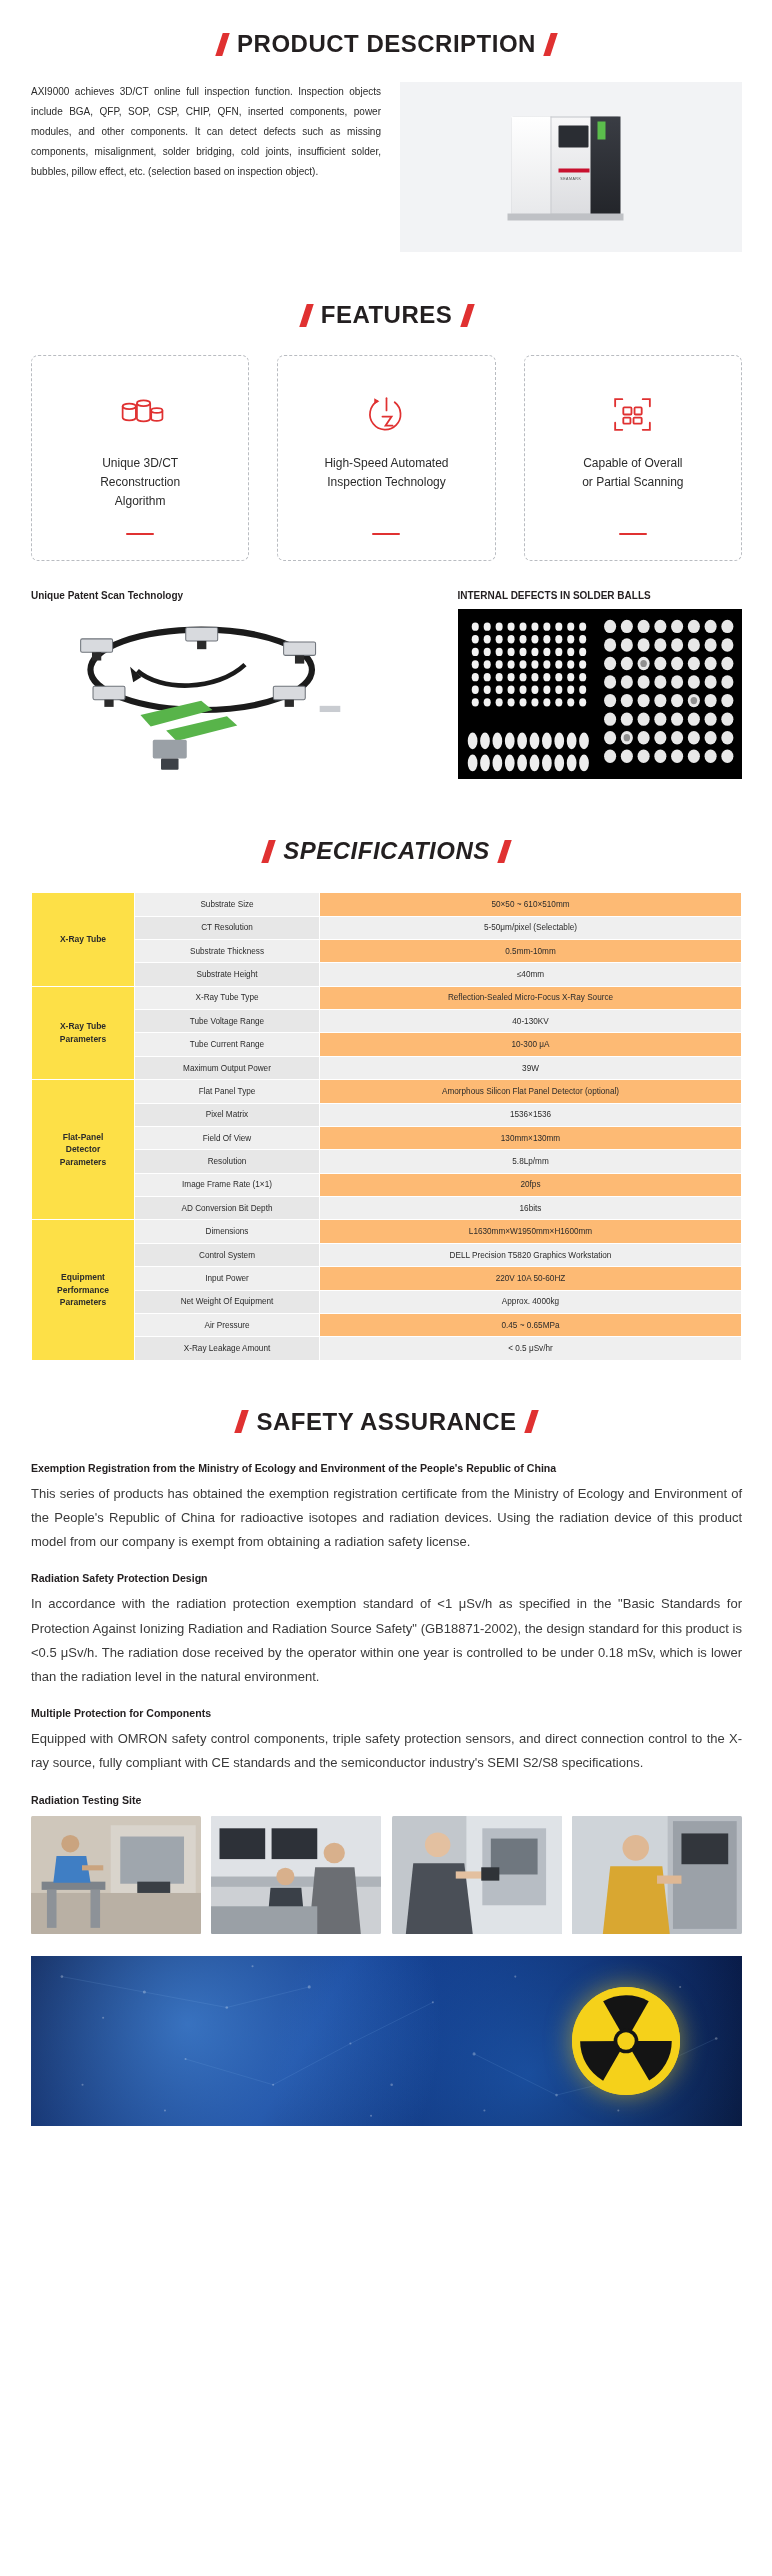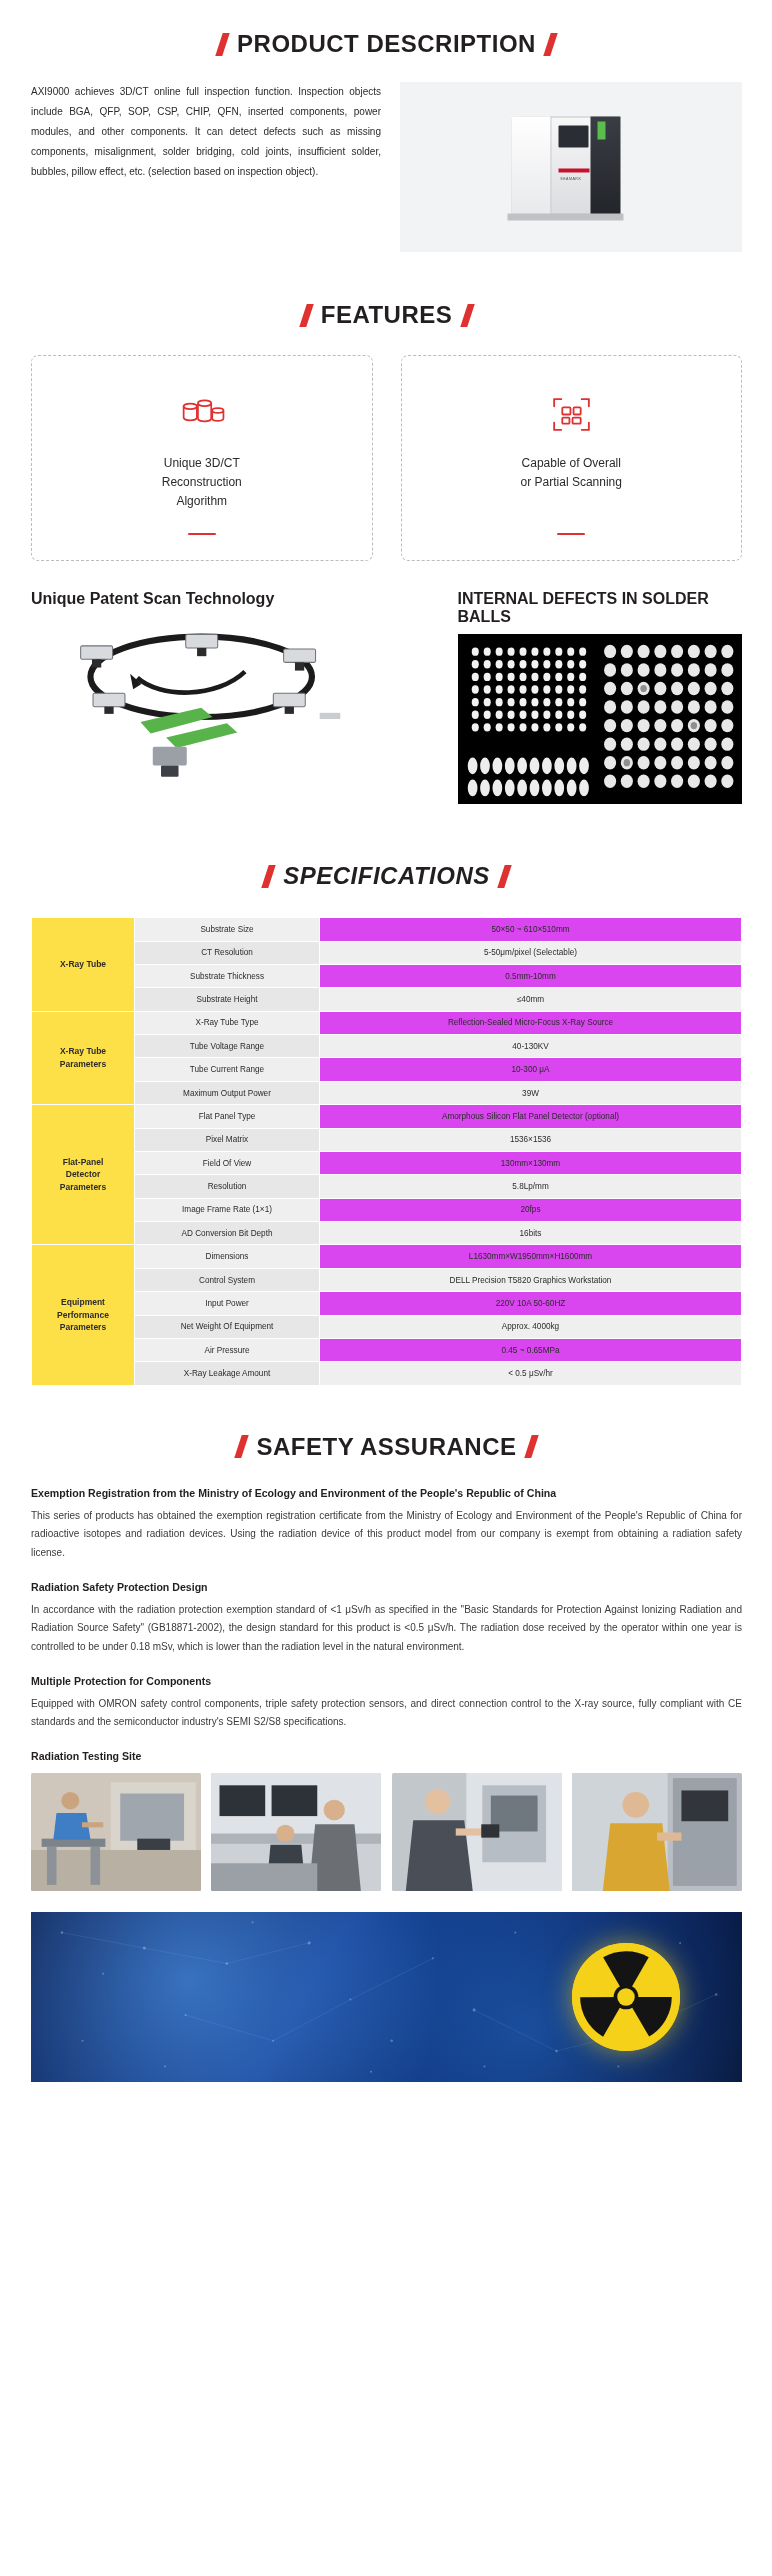--- a/index.html
+++ b/index.html
@@ -119,21 +119,21 @@
   .feat-rule {
     margin-top:auto;
     margin-bottom:25px;
     width:28px; height:2.1px; background:#e03131; border-radius:1px;
   }
 
   
   .mid-row { display:flex; gap:17.5px; padding:0 31px; align-items:flex-start; }
   .mid-col-left { width:361px; }
   .mid-col-right { flex:1;padding-left:48px; }
-  .mid-title { font-size:16px; font-weight:bold; margin-bottom:8.2px; color:#231f20; }
+  .mid-title { font-size:10px; font-weight:bold; margin-bottom:8.2px; color:#231f20; }
   .scan-box {
     height:170px; width:100%;
     background:#ffffff;
     position:relative; overflow:hidden;
   }
   .defect-box {
     height:170px; width:100%;
     background:#000; position:relative; overflow:hidden;
     display:flex; gap:4.1px; padding:4.1px;
   }
@@ -156,31 +156,31 @@
   }
   td.grp {
     width:103px;
     background:#fde047;
     font-weight:bold;
     color:#3a3a3a;
     font-size:8.5px;
     line-height:1.5;
   }
   td.lbl { width:185px; background:#efefef; }
-  td.val { background:#d946ef; }
+  td.val { background:#fdba74; }
   tr.alt td.lbl { background:#e7e7e7; }
   tr.alt td.val { background:#efefef; }
 
   
   .safety { padding:0 31px; }
   .safety h3 {
     font-size:10.6px; margin:0 0 5.2px 0; font-weight:bold; color:#231f20; line-height:1.5;
   }
   .safety p {
-    font-size:10px; line-height:1.85; margin:0 0 17.5px 0; color:#3a3a3a; text-align:justify;
+    font-size:13px; line-height:1.85; margin:0 0 17.5px 0; color:#3a3a3a; text-align:justify;
   }
   .photos { display:flex; gap:10.3px; margin-top:7.2px; }
   .photo { flex:1; height:118px; border-radius:1.5px; position:relative; overflow:hidden; }
 
   .banner {
     margin:21.6px 31px 0 31px;
     height:170px;
     position:relative;
     overflow:hidden;
     background:
@@ -243,20 +243,35 @@
             <path d="M69 40v16a11 4.6 0 0 0 22 0V40"></path>
           </g>
         </svg>
       </div>
       <div class="feat-title" style="white-space:pre-line;">Unique 3D/CT
 Reconstruction
 Algorithm</div>
       <div class="feat-rule"></div>
     </div>
 
+    <div class="feat-card">
+      <div class="feat-icon">
+        <svg width="49" height="49" viewBox="0 0 96 96">
+          <g fill="none" stroke="#e03131" stroke-width="3.4" stroke-linecap="round">
+            <path d="M30 22a30 30 0 1 0 34 2"></path>
+            <path d="M48 16v24"></path>
+            <path d="M24 16l10 6-10 6z" fill="#e03131" stroke="none"></path>
+            <path d="M40 52h18l-12 18h14"></path>
+          </g>
+        </svg>
+      </div>
+      <div class="feat-title" style="white-space:pre-line;">High-Speed Automated
+Inspection Technology</div>
+      <div class="feat-rule"></div>
+    </div>
 
     <div class="feat-card">
       <div class="feat-icon">
         <svg width="49" height="49" viewBox="0 0 96 96">
           <g fill="none" stroke="#e03131" stroke-width="3.6" stroke-linecap="round">
             <path d="M14 32V18h14M68 18h14v14M82 64v14H68M28 78H14V64"></path>
             <rect x="30" y="34" width="16" height="14" rx="2"></rect>
             <rect x="52" y="34" width="14" height="14" rx="2"></rect>
             <rect x="30" y="54" width="14" height="12" rx="2"></rect>
             <rect x="50" y="54" width="16" height="12" rx="2"></rect>

